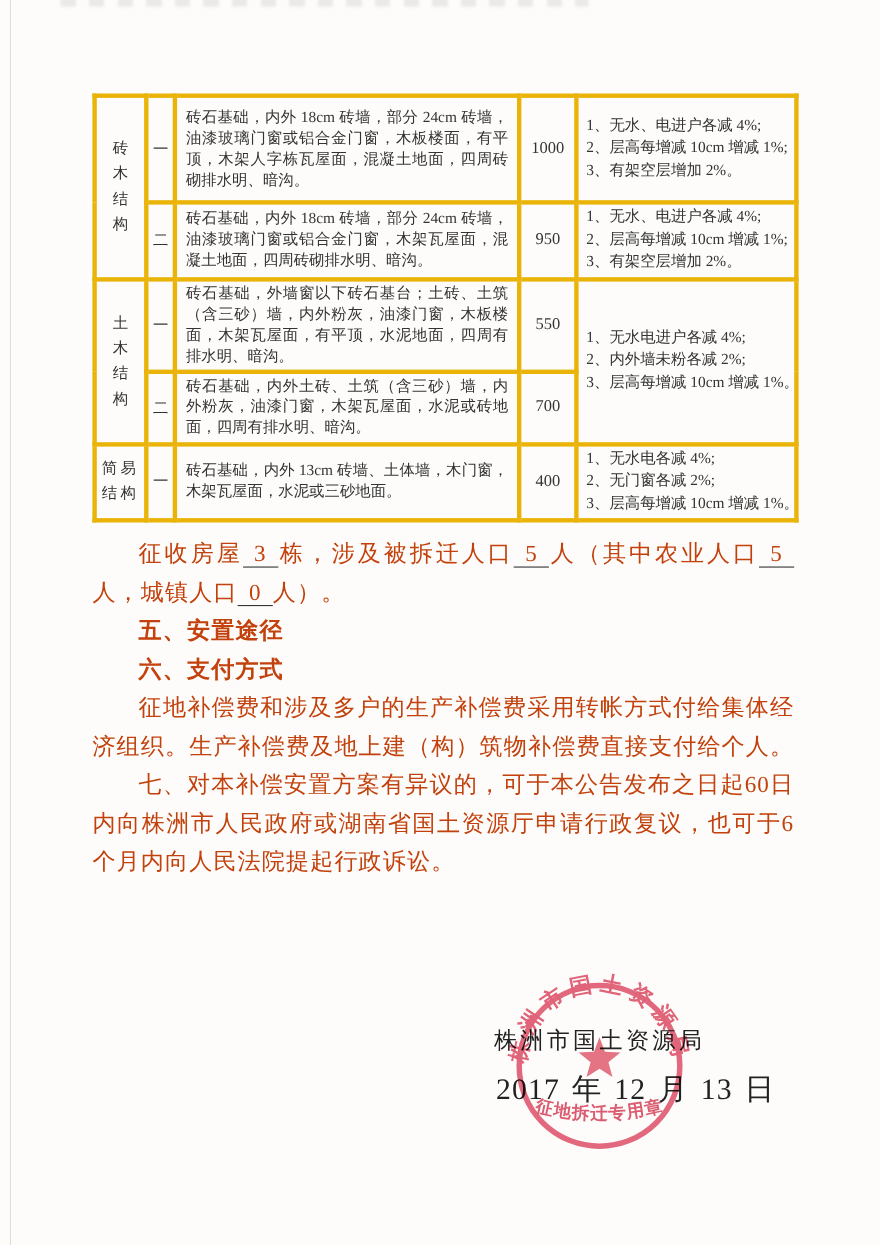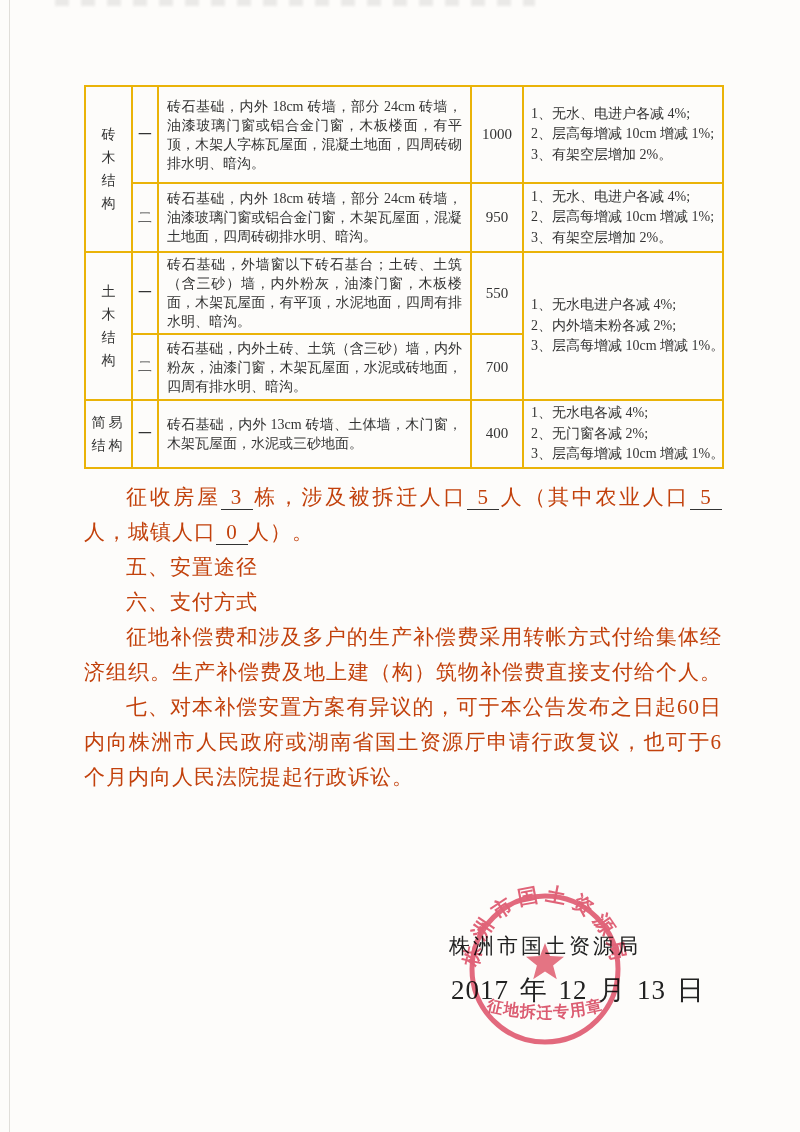--- a/index.html
+++ b/index.html
@@ -13,37 +13,37 @@
     background:#c9c4be; opacity:.55; }
   .bleed { position:absolute; left:55px; top:-2px; width:480px; height:8px;
     background:repeating-linear-gradient(90deg, rgba(120,120,120,.14) 0 14px, transparent 14px 26px);
     filter:blur(1.5px); }
 
   .content { position:absolute; left:84px; top:85px; width:638px; }
 
   
   table.comp { border-collapse:collapse; table-layout:fixed; width:638px;
     font-size:14px; color:#333; }
-  table.comp td { border:2px solid #eab308; overflow:hidden; }
+  table.comp td { border:4px solid #eab308; overflow:hidden; }
   tr.rh1 { height:97px; } tr.rh2 { height:69px; } tr.rh3 { height:82px; }
   tr.rh4 { height:66px; } tr.rh5 { height:58px; }
   td.cat { text-align:center; vertical-align:middle; }
   .vspan { display:inline-block; width:17px; line-height:23px; text-align:center; }
   .vspan2 { display:inline-block; width:38px; line-height:23px; text-align:center; letter-spacing:3px; }
   td.grade { text-align:center; vertical-align:middle; }
   td.desc { padding:2px 8px; line-height:19px; text-align:justify; vertical-align:middle; }
   td.price { text-align:center; vertical-align:middle; font-size:15px;font-family:Liberation Serif, serif; }
   td.adj { padding:2px 7px; vertical-align:middle; line-height:20.5px; }
   td.adj div { white-space:nowrap; }
 
   
   .bodytext { margin-top:11px; font-size:21px; line-height:35px;
     letter-spacing:1px; text-align:justify; color:#c2410c; }
   .bodytext p { margin:0; text-indent:2em; }
-  .bodytext p.hd { font-weight:normal; }
+  .bodytext p.hd { font-weight:bold; }
   .uline { display:inline-block; min-width:28px; text-align:center;
     text-indent:0; border-bottom:1.5px solid #333; line-height:24px; padding:0 2px; }
 
   
   .sig-org { position:absolute; left:449px; top:932px; font-size:21px;
     letter-spacing:3px; line-height:1.4; color:#222; z-index:2; }
   .sig-date { position:absolute; left:451px; top:972px; font-size:27px;
     letter-spacing:1px; word-spacing:3px; line-height:1.4; color:#222; z-index:2; }
   svg.seal { position:absolute; left:460px; top:884px; width:170px; height:170px;
     z-index:3; mix-blend-mode:multiply; opacity:.86; filter:blur(.3px); }

